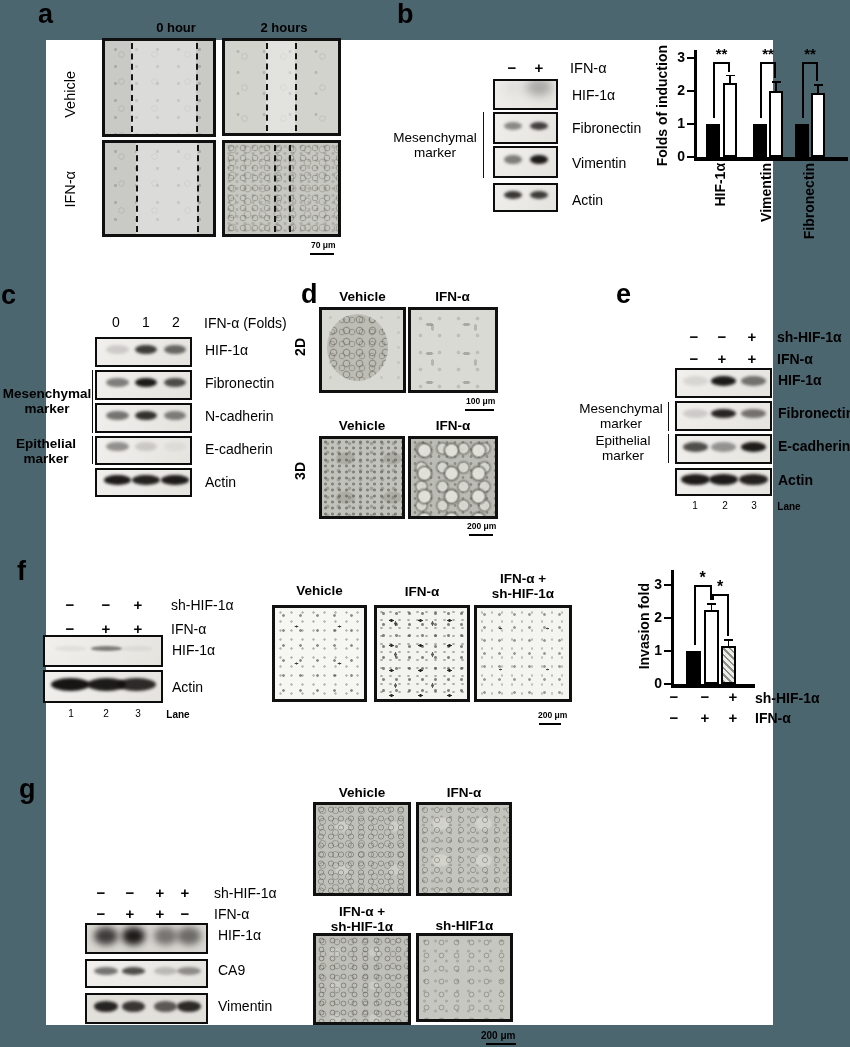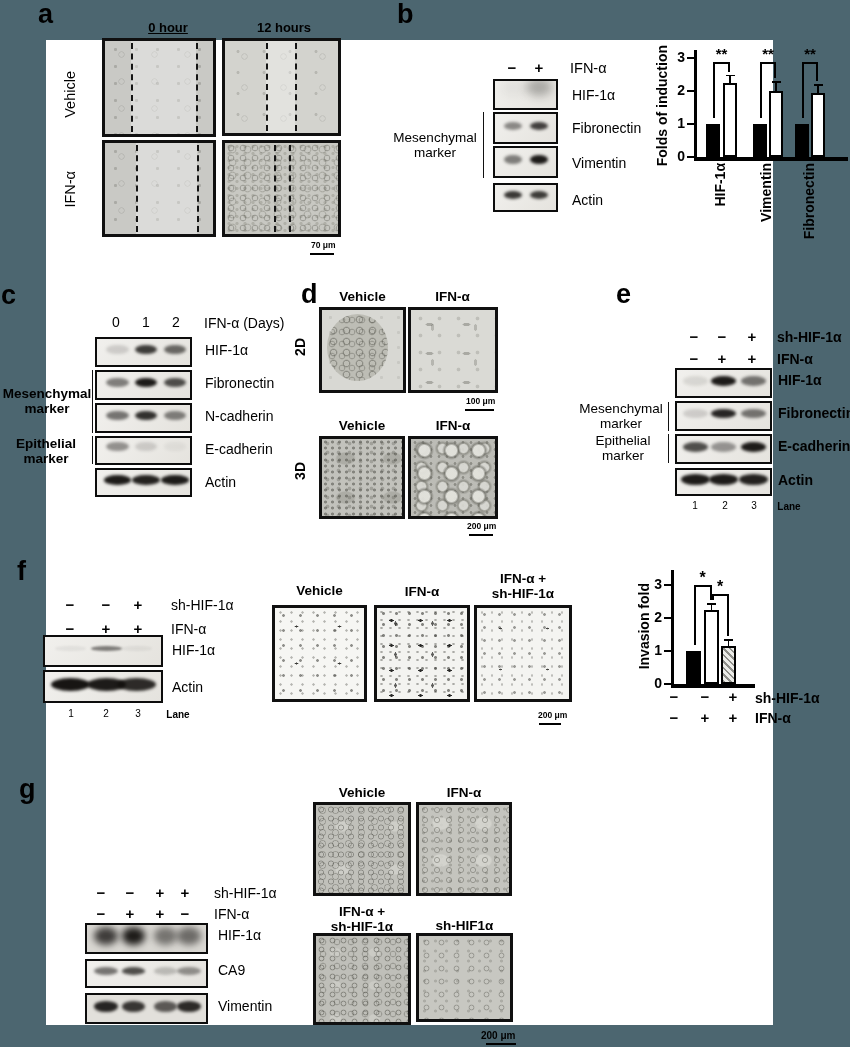--- a/index.html
+++ b/index.html
@@ -98,22 +98,22 @@
     radial-gradient(circle,rgba(100,100,92,.28) 1.1px,transparent 1.9px);
     background-size:15px 13px,11px 10px;}
 </style>
 </head>
 <body>
 
 <div id="stage">
   <div class="white"></div>
 
   <div class="plabel" style="left:38px;top:1px;">a</div>
-  <div class="hdr" style="left:136px;top:20px;width:64px;text-decoration:underline;">0 hour</div>
-  <div class="hdr" style="left:248px;top:20px;width:72px;">12 hours</div>
+  <div class="hdr" style="left:144px;top:20px;width:64px;">0 hour</div>
+  <div class="hdr" style="left:248px;top:20px;width:72px;">2 hours</div>
   <div class="vtext" style="left:63px;top:71px;font-size:14.5px;">Vehicle</div>
   <div class="vtext" style="left:63px;top:171px;font-size:14.5px;">IFN-α</div>
   <div class="mi tx-a" style="left:102px;top:38px;width:114px;height:99px;">
     <div class="wnd" style="left:24%;width:60%;"></div>
     <div class="dash" style="left:24%;"></div>
     <div class="dash" style="left:84%;"></div>
   </div>
   <div class="mi tx-a17v" style="left:222px;top:38px;width:119px;height:98px;">
     <div class="wnd" style="left:36%;width:26%;"></div>
     <div class="dash" style="left:36%;"></div>
@@ -157,21 +157,21 @@
   <div class="lbl" style="left:572px;top:193px;">Actin</div>
   <div class="mkr" style="left:385px;top:131px;width:100px;">Mesenchymal marker</div>
   <div class="vline" style="left:483px;top:112px;height:66px;"></div>
 
   <div class="vtext" style="left:655px;top:45px;font-weight:600;">Folds of induction</div>
 
   <div class="plabel" style="left:1px;top:282px;">c</div>
   <div class="num" style="left:108px;top:315px;">0</div>
   <div class="num" style="left:138px;top:315px;">1</div>
   <div class="num" style="left:168px;top:315px;">2</div>
-  <div class="lbl" style="left:204px;top:316px;">IFN-α (Days)</div>
+  <div class="lbl" style="left:204px;top:316px;">IFN-α (Folds)</div>
   <div class="blot" style="left:95px;top:337px;width:97px;height:30px;">
       <div class="band" style="left: 9.3px; top: 6px; width: 22.32px; height: 9px; background: rgba(18, 16, 14, 0.15); filter: blur(1.6px);"></div>
       <div class="band" style="left: 38.13px; top: 6px; width: 22.32px; height: 9px; background: rgba(18, 16, 14, 0.8); filter: blur(1.6px);"></div>
       <div class="band" style="left: 66.96px; top: 6px; width: 22.32px; height: 9px; background: rgba(18, 16, 14, 0.6); filter: blur(1.6px);"></div>
     </div>
   <div class="blot" style="left:95px;top:370px;width:97px;height:30px;">
       <div class="band" style="left: 9.3px; top: 6px; width: 22.32px; height: 9px; background: rgba(18, 16, 14, 0.5); filter: blur(1.6px);"></div>
       <div class="band" style="left: 38.13px; top: 6px; width: 22.32px; height: 9px; background: rgba(18, 16, 14, 0.95); filter: blur(1.6px);"></div>
       <div class="band" style="left: 66.96px; top: 6px; width: 22.32px; height: 9px; background: rgba(18, 16, 14, 0.72); filter: blur(1.6px);"></div>
     </div>

